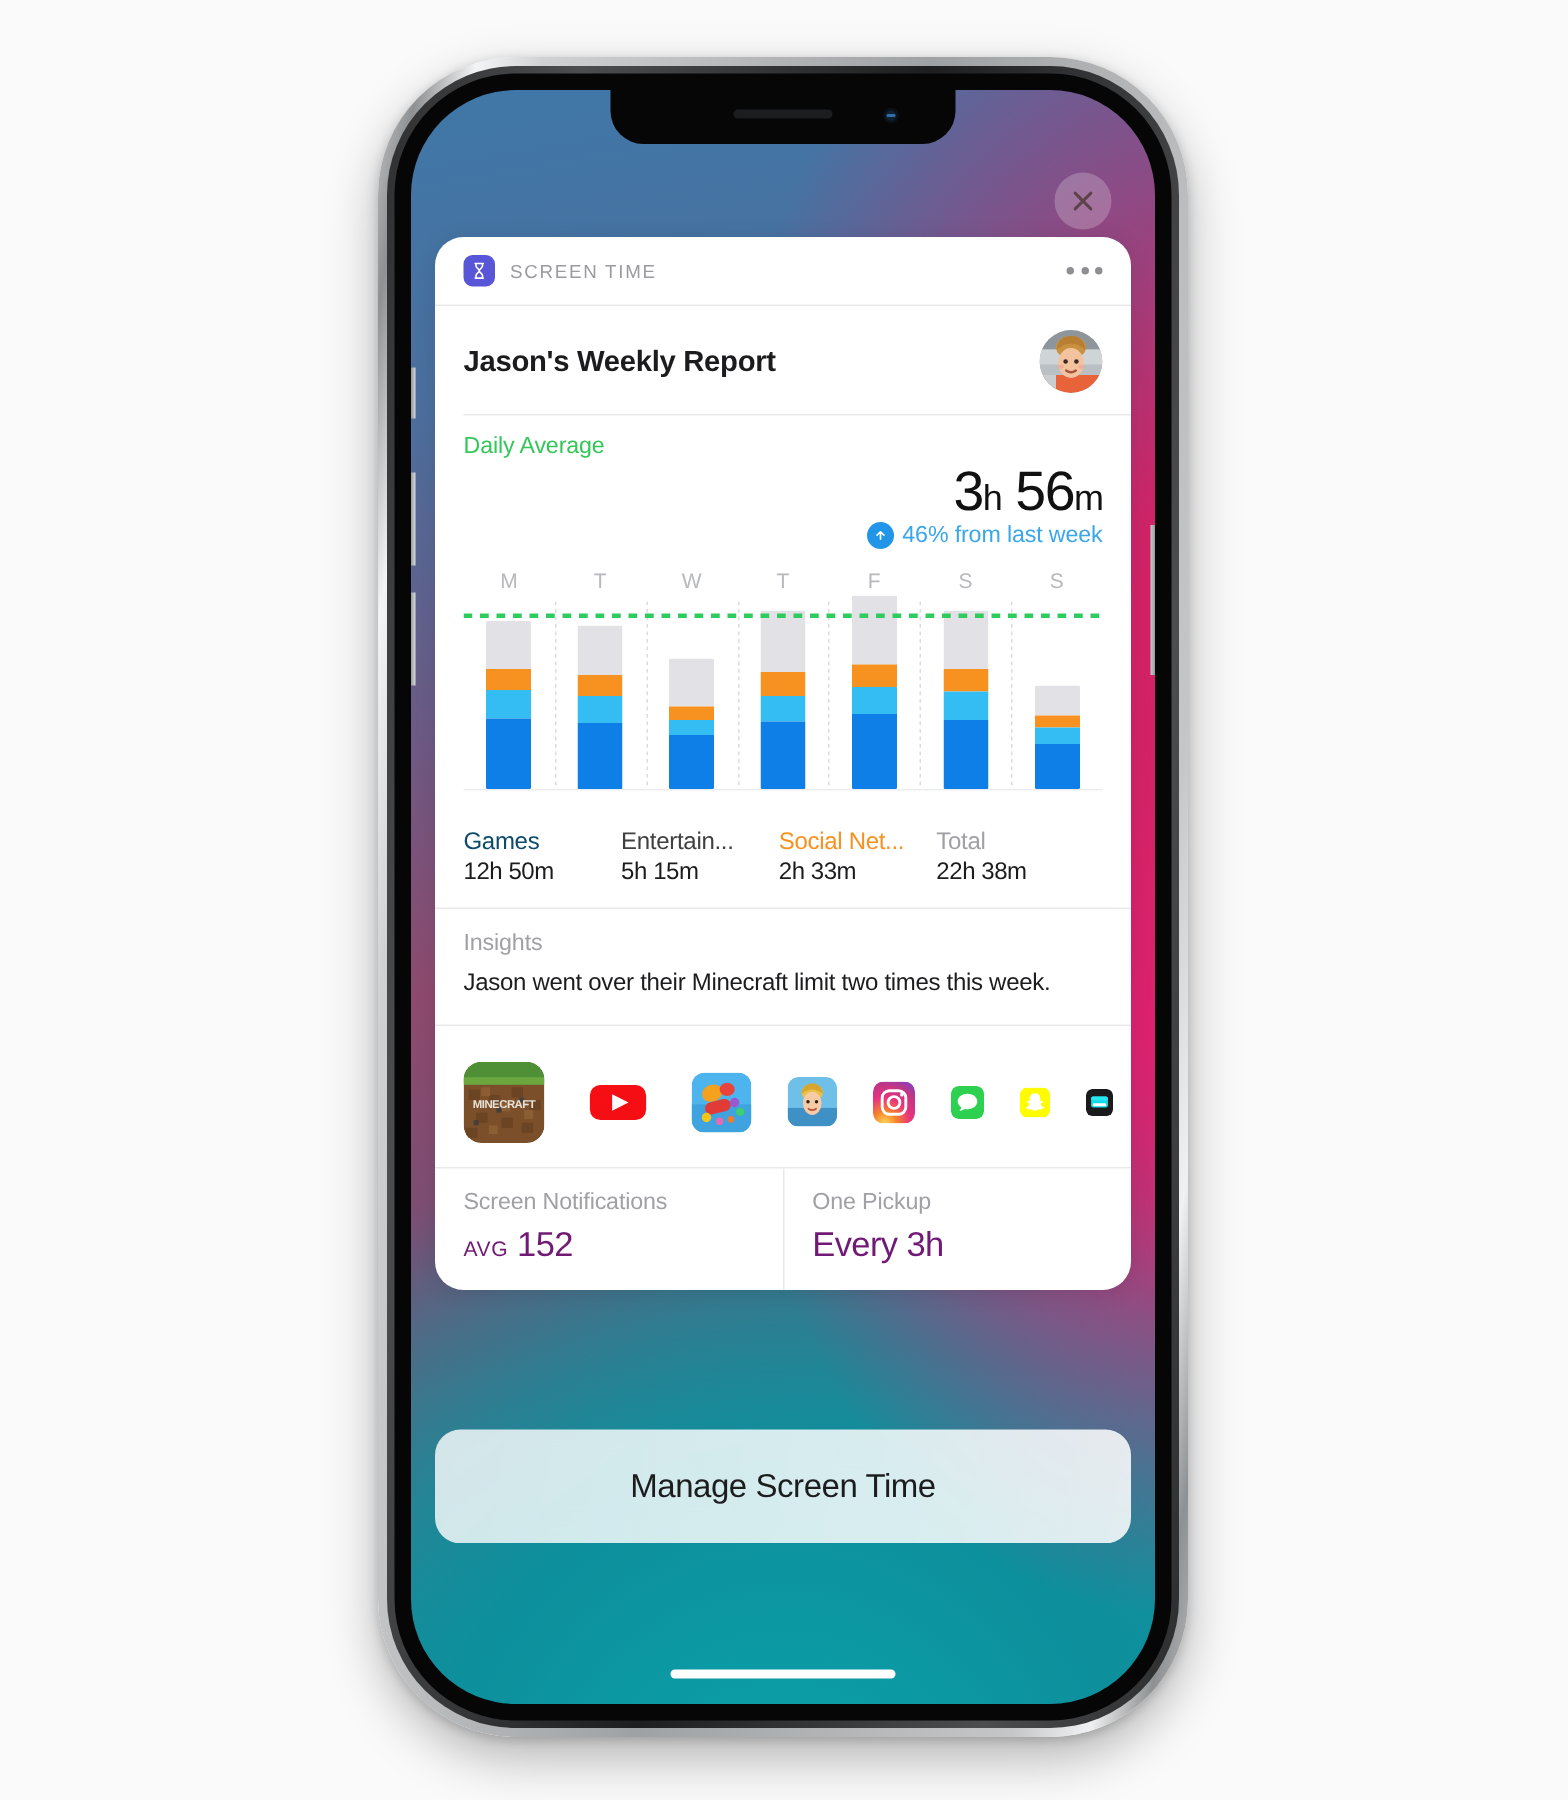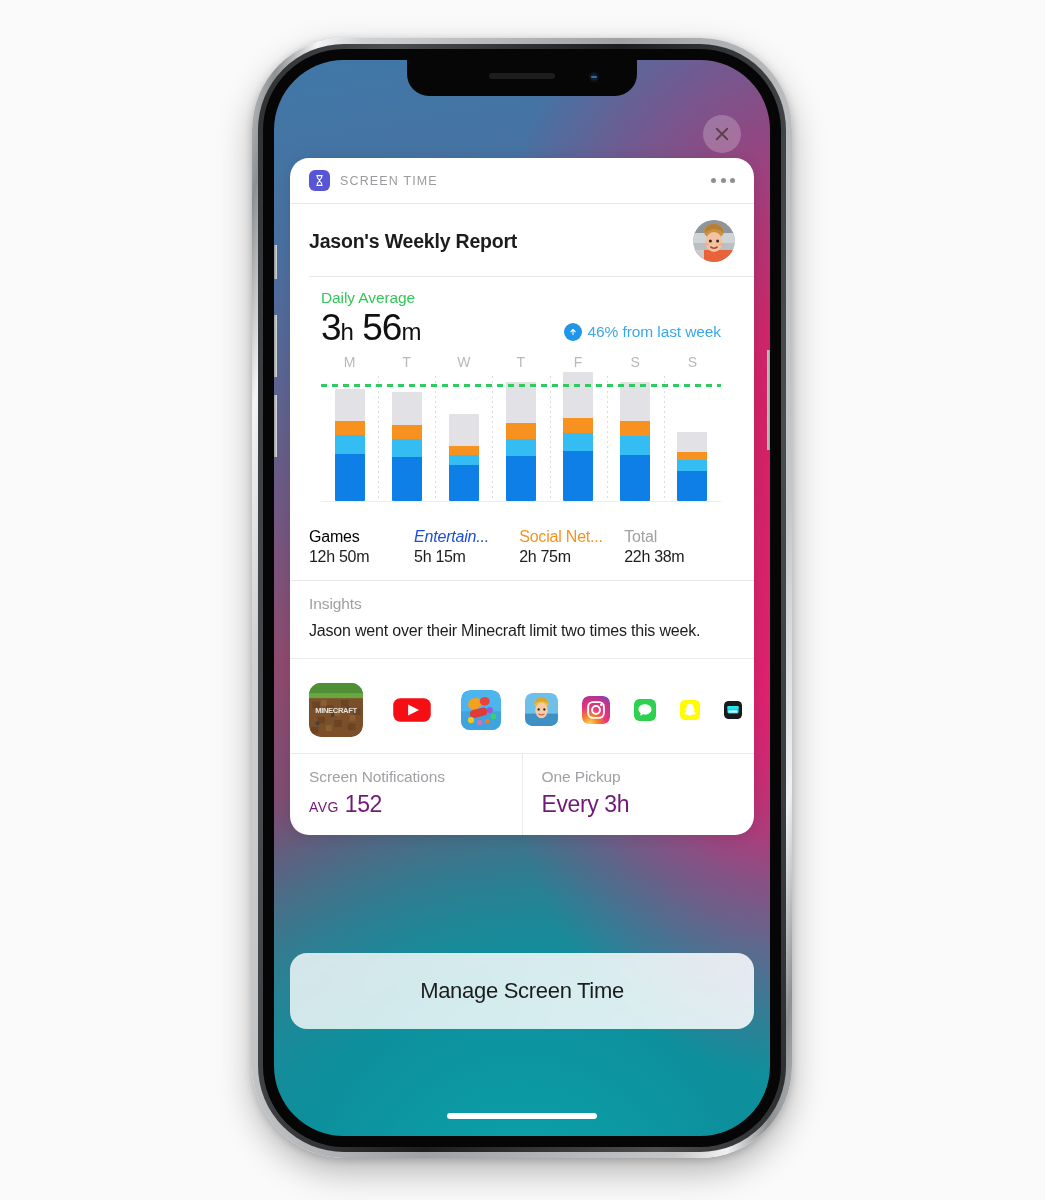--- a/index.html
+++ b/index.html
@@ -136,23 +136,23 @@
     margin-left: auto;
     width: 42px; height: 42px; border-radius: 50%;
     overflow: hidden; flex: none;
     background: #cfd3d6;
     position: relative;
   }
   .divider { height: 1px; background: #e9e9ea; margin: 0 0 0 0; }
   .divider.inset { margin-left: 19px; }
 
   
-  .chart-block { padding: 12px 33px 14px 19px; margin-left: 12px; }
+  .chart-block { padding: 12px 19px 14px 19px; }
   .avg-label { font-size: 15.5px; color: #34c759; font-weight: 500; letter-spacing: -0.1px; }
-  .avg-row { display: flex; align-items: flex-end; margin-top: 2px; }
+  .avg-row { display: flex; align-items: flex-end; margin-top: 2px; flex-direction: column; }
   .avg-value { font-size: 37px; font-weight: 400; color: #111; letter-spacing: -1px; line-height: 1.05; }
   .avg-value .u { font-size: 24px; }
   .delta {
     margin-left: auto; margin-bottom: 7px;
     display: flex; align-items: center; gap: 6px;
     font-size: 15.5px; color: #3aa7e8; letter-spacing: -0.1px;
   }
   .delta .arrow {
     width: 18px; height: 18px; border-radius: 50%;
     background: #2196e8; display: flex; align-items: center; justify-content: center;
@@ -391,30 +391,30 @@
                         <div class="seg ent" style="height: 11.1774px;"></div>
                         <div class="seg games" style="height: 29.4677px;"></div>
                       </div>
                     </div>
                   </div>
             </div>
           </div>
 
           <div class="legend" id="legend">
                 <div class="legend-item">
-                  <div class="legend-name" style="color: #000000;">Games</div>
+                  <div class="legend-name" style="color: #0c4a6e;">Games</div>
                   <div class="legend-val">12h 50m</div>
                 </div>
                 <div class="legend-item">
-                  <div class="legend-name" style="color: #1d4ed8; font-style: italic;">Entertain...</div>
+                  <div class="legend-name" style="color: #404040;">Entertain...</div>
                   <div class="legend-val">5h 15m</div>
                 </div>
                 <div class="legend-item">
                   <div class="legend-name" style="color: rgb(247, 146, 32);">Social Net...</div>
-                  <div class="legend-val">2h 75m</div>
+                  <div class="legend-val">2h 33m</div>
                 </div>
                 <div class="legend-item total">
                   <div class="legend-name" style="color: rgb(160, 160, 165);">Total</div>
                   <div class="legend-val">22h 38m</div>
                 </div>
               </div>
           <div class="divider"></div>
 
           <div class="block">
             <div class="block-label">Insights</div>

